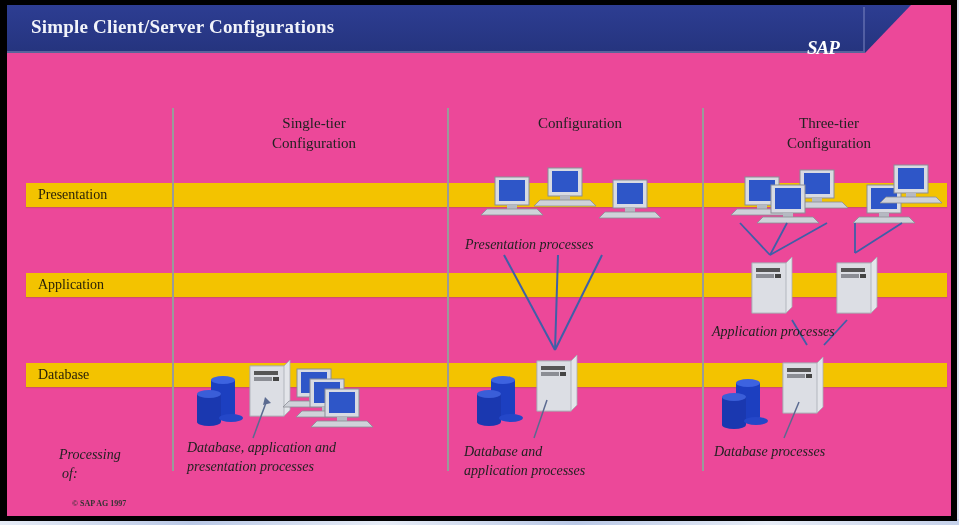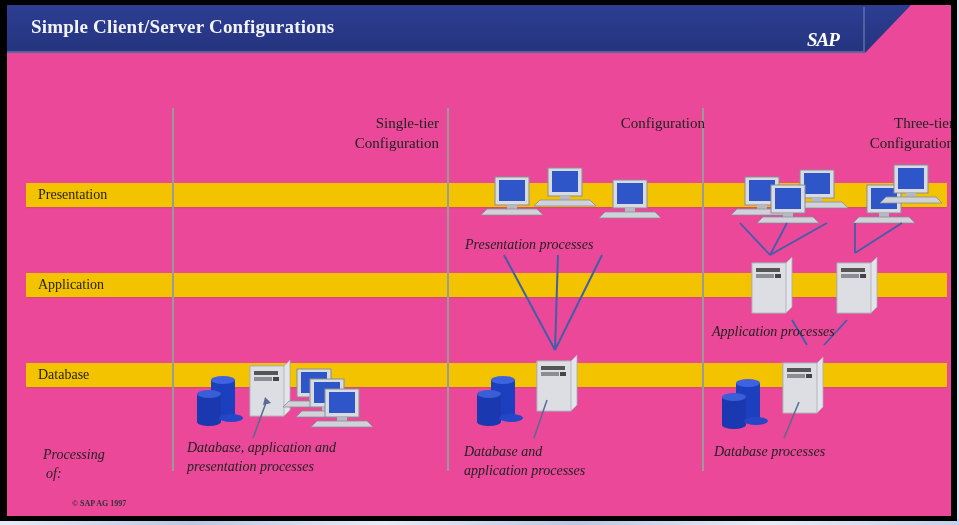--- a/index.html
+++ b/index.html
@@ -4,25 +4,25 @@
 <style>
   html, body { margin: 0; padding: 0; }
   body { width: 959px; height: 525px; position: relative; overflow: hidden; background: #d8e2f0; font-family: "Liberation Sans", sans-serif; }
   .bottom-strip { position: absolute; left: 0; top: 519px; width: 959px; height: 6px;
     background: linear-gradient(90deg, #e6ecf6 0%, #b9c8e6 20%, #e6ecf6 40%, #b9c8e6 60%, #e6ecf6 80%, #c5d1ea 100%); }
   .frame { position: absolute; left: 0; top: 0; width: 957px; height: 521px; background: #000; }
   .slide { position: absolute; left: 7px; top: 5px; width: 944px; height: 511px; background: #ec4899; overflow: hidden; font-family: Liberation Serif, serif; }
   .header { position: absolute; left: 0; top: 0; width: 944px; height: 48px; }
   .header svg { position: absolute; left: 0; top: 0; }
   .title { position: absolute; left: 24px; top: 11px; color: #f2f4fa; font-size: 19px; font-weight: bold; letter-spacing: 0.2px; }
-  .sap-logo { position: absolute; left: 800px; top: 24px; color: #fff; font-weight: bold; font-size: 19px; font-style: italic; letter-spacing: -1px; text-align: right; }
+  .sap-logo { position: absolute; left: 800px; top: 32px; color: #fff; font-weight: bold; font-size: 19px; font-style: italic; letter-spacing: -1px; text-align: right; }
   .band { position: absolute; left: 19px; width: 921px; height: 24px; background: #f3c300; box-shadow: 0 1px 1px rgba(120,100,0,0.25); }
   .band-label { position: absolute; left: 12px; top: 4px; font-size: 14px; color: #2a2208; }
   .divider { position: absolute; width: 2px; background: #9a9a9a; top: 103px; height: 363px; }
-  .col-head { position: absolute; top: 108px; width: 250px; text-align: right; font-size: 15px; line-height: 20px; color: #222; }
+  .col-head { position: absolute; top: 108px; width: 250px; text-align: center; font-size: 15px; line-height: 20px; color: #222; }
   .caption { position: absolute; font-size: 14px; font-style: italic; color: #222; line-height: 19px; }
   .copyright { position: absolute; left: 65px; top: 494px; font-size: 8px; font-weight: bold; color: #333; }
   svg.art { position: absolute; left: 0; top: 0; }
 </style>
 </head>
 <body>
 
 <div class="bottom-strip"></div>
 <div class="frame">
   <div class="slide">
@@ -168,21 +168,21 @@
         </g>
       <g>
           <use href="#server" x="776" y="352"></use>
         </g>
       <line x1="777" y1="433" x2="792" y2="397" stroke="#5a6a90" stroke-width="1.5"></line>
     </svg>
 
     <div class="caption" style="left:458px; top:230px">Presentation processes</div>
     <div class="caption" style="left:705px; top:317px">Application processes</div>
 
-    <div class="caption" style="left:36px; top:440px">
+    <div class="caption" style="left:52px; top:440px">
       <div>Processing</div>
       <div style="padding-left:3px">of:</div>
     </div>
     <div class="caption" style="left:180px; top:433px">
       <div>Database, application and</div>
       <div>presentation processes</div>
     </div>
     <div class="caption" style="left:457px; top:437px">
       <div>Database and</div>
       <div>application processes</div>

